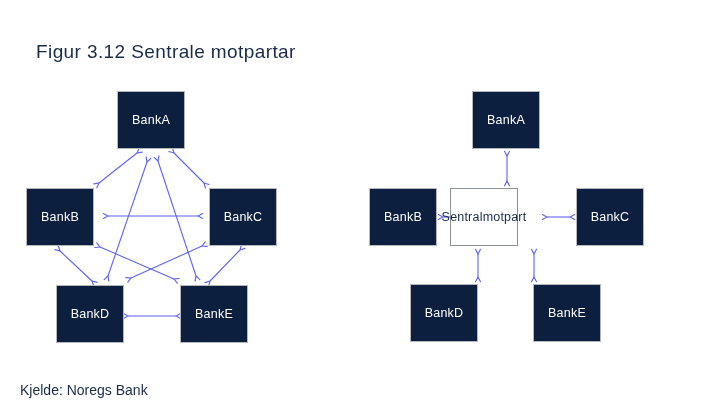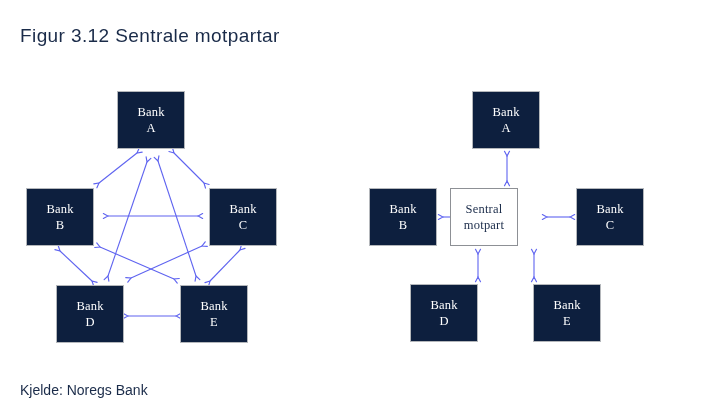--- a/index.html
+++ b/index.html
@@ -8,44 +8,43 @@
     width: 722px;
     height: 408px;
     background: var(--bg, #ffffff);
     font-family: "Liberation Sans", sans-serif;
     overflow: hidden;
   }
   .title {
     position: absolute;
     left: 20px;
     top: 25px;
-    margin: 0;
+    margin: 16px;
     font-size: 19px;
     font-weight: 500;
     letter-spacing: 0.4px;
     color: var(--ink, #1a2b49);
     white-space: nowrap;
   }
   .arrows {
     position: absolute;
     left: 0; top: 0;
     width: 722px; height: 408px;
   }
   .node {
     position: absolute;
     box-sizing: border-box;
     display: flex;
-    flex-direction: column;
+    flex-direction: row;
     justify-content: center;
     align-items: center;
     text-align: center;
     font-size: 12.5px;
     line-height: 1.28;
     letter-spacing: 0.2px;
-    font-family: Liberation Serif, serif;
   }
   .node--bank {
     background: var(--node-fill, #0d1f3e);
     color: var(--node-text, #ffffff);
     border: 1px solid var(--node-border, #b4b7bb);
   }
   .node--hub {
     background: var(--hub-fill, #ffffff);
     color: var(--hub-text, #1a2b49);
     border: 1px solid var(--hub-border, #8d9095);

